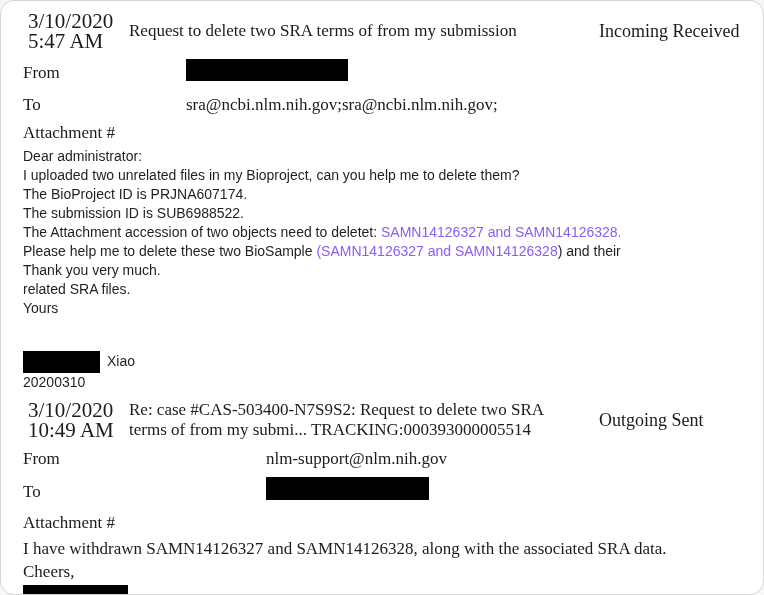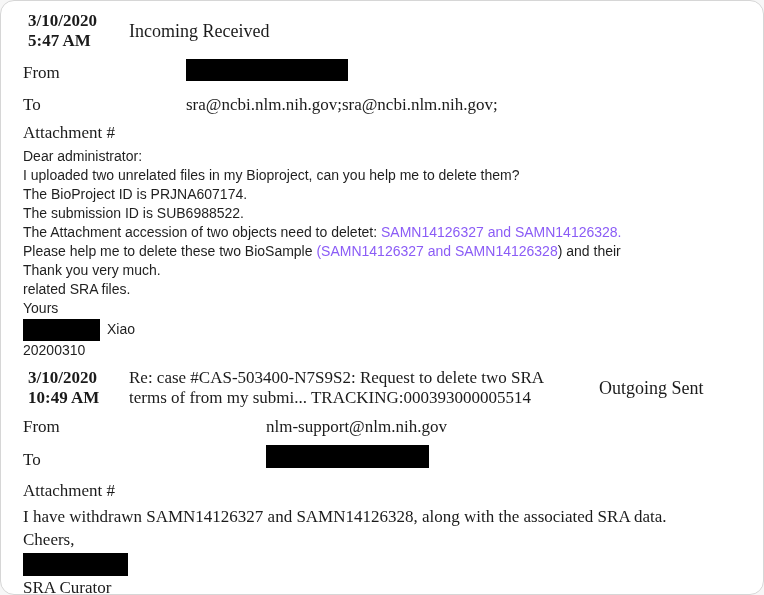--- a/index.html
+++ b/index.html
@@ -17,21 +17,21 @@
     overflow: hidden;
     padding: 10px 12px 6px 22px;
     color: #1b1b1b;
   }
   .msg-head {
     display: grid;
     grid-template-columns: 102px 1fr 152px;
     align-items: center;
     column-gap: 4px;
   }
-  .date-block { font-size: 17px; line-height: 20px; padding-left: 5px; font-weight: bold; }
+  .date-block { font-size: 21px; line-height: 20px; padding-left: 5px; }
   .subject { font-size: 17px; line-height: 20px; padding-right: 6px; }
   .status { font-size: 18px; white-space: nowrap; }
   .field-row {
     display: grid;
     align-items: center;
     font-size: 17px;
     line-height: 21px;
     margin-top: 8px;
   }
   .email-1 .field-row { grid-template-columns: 163px 1fr; }
@@ -42,36 +42,37 @@
   .red-to2   { width: 163px; height: 23px; }
   .red-sig1  { width: 77px; height: 22px; vertical-align: middle; margin-right: 7px; }
   .red-sig2  { width: 105px; height: 23px; display: block; margin-top: 2px; }
   .body-sans {
     font-family: "Liberation Sans", sans-serif;
     font-size: 14px;
     line-height: 19px;
     margin-top: 4px;
     color: #1f1f1f;
   }
-  .body-sans .sig-line { line-height: 22px; }
+  .body-sans .sig-line { line-height: 22px; margin-top: 32px; }
   .gray { color: #8b5cf6; }
   .body-serif { font-size: 17px; line-height: 23px; margin-top: 4px; }
   .email-2 { margin-top: 8px; }
 </style>
 </head>
 <body>
 
 <div class="card">
 
   <section class="email email-1">
     <header class="msg-head">
       <div class="date-block">
         <div>3/10/2020</div>
         <div>5:47 AM</div>
       </div>
+      <div class="subject">Request to delete two SRA terms of from my submission</div>
       <div class="status">Incoming Received</div>
     </header>
 
     <div class="field-row">
       <div>From</div>
       <div>
         <span class="redaction red-from1"></span>
       </div>
     </div>
 

